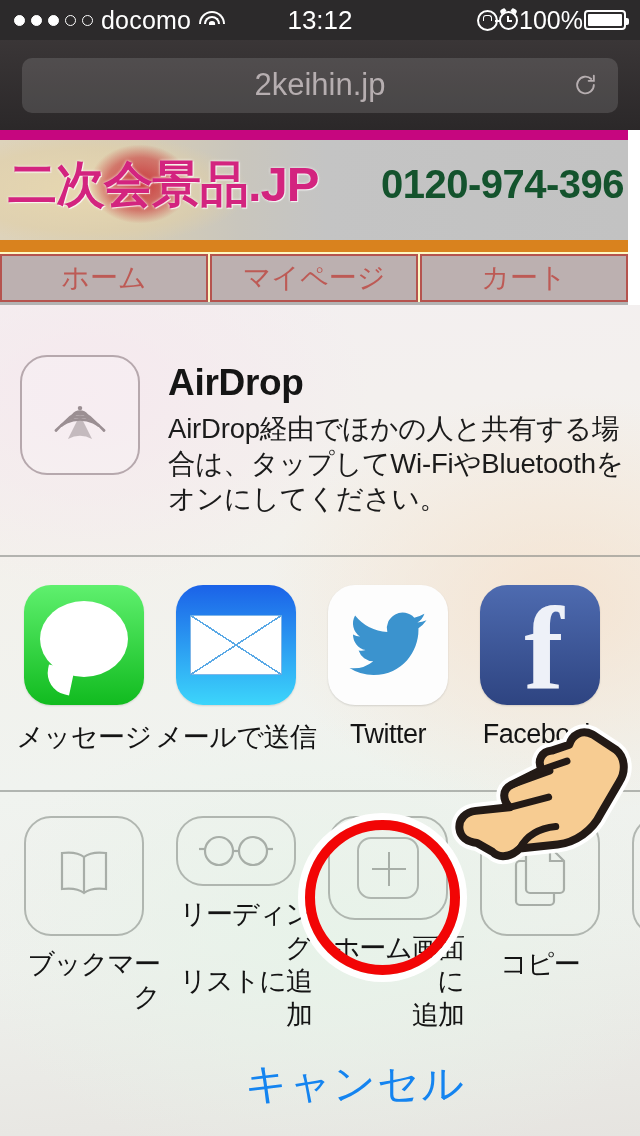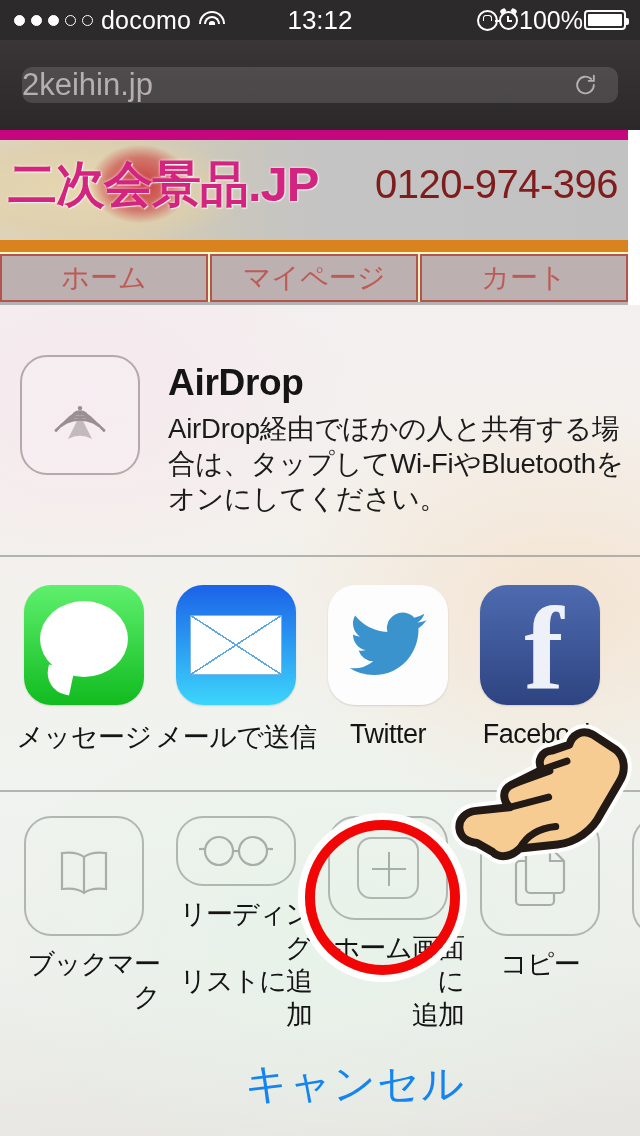--- a/index.html
+++ b/index.html
@@ -43,43 +43,43 @@
   .batt:after{content:"";position:absolute;right:-5px;top:6px;width:3px;height:7px;background:#fff;border-radius:0 2px 2px 0;}
   .batt i{display:block;height:100%;background:#fff;border-radius:1px;}
 
   
   .urlbar-wrap{
     position:absolute;left:0;top:40px;width:640px;height:90px;
     background:linear-gradient(#3a3637,#2b2829);
     display:flex;align-items:center;padding:0 22px;
   }
   .urlbar{
-    flex:1;height:36px;border-radius:10px;
+    flex:1;height:55px;border-radius:10px;
     background:rgba(255,255,255,.13);
-    display:flex;align-items:center;position:relative;
+    display:flex;align-items:center;justify-content:center;position:relative;
   }
   .url-text{font-size:31px;color:#b6aeb0;}
   .reload{position:absolute;right:20px;top:50%;transform:translateY(-50%);
     width:25px;height:25px;}
   .reload svg{display:block;}
 
   
   .site{position:absolute;left:0;top:130px;width:628px;height:175px;overflow:hidden;background:#b3b3b3;}
   .site-topbar{height:10px;background:#c6067f;}
   .site-head{height:100px;position:relative;background:#c4c4c4;overflow:hidden;}
   .site-head-bg{position:absolute;inset:0;
     background:
       radial-gradient(ellipse 70px 55px at 140px 44px, rgba(196,30,40,.85) 0%, rgba(196,30,40,.5) 48%, rgba(196,30,40,0) 72%),
       radial-gradient(ellipse 200px 70px at 90px 50px, rgba(232,216,176,.95) 0%, rgba(226,208,166,.5) 60%, rgba(200,200,200,0) 80%),
       linear-gradient(90deg,#ded3bb 0%, #d6cdb6 22%, #c9c6bd 38%, #c4c4c4 52%, #c2c2c2 100%);
     filter:blur(.4px);}
   .logo-text{position:absolute;left:8px;top:12px;font-size:49px;font-weight:bold;
     color:#d3247f;letter-spacing:-1px;
     text-shadow:0 0 3px rgba(255,255,255,.9),1px 1px 0 rgba(255,255,255,.7);}
-  .phone{position:absolute;right:10px;top:22px;font-size:40px;color:#7f1d1d;font-weight:normal;letter-spacing:-.5px;}
+  .phone{position:absolute;right:4px;top:22px;font-size:40px;color:#14532d;font-weight:bold;letter-spacing:-.5px;}
   .site-orangebar{height:12px;background:#d9821e;}
   .nav{display:flex;background:#fef9c3;padding:2px 0 0;}
   .nav-item{flex:1;height:48px;background:#bcb0b0;border:2px solid #b5534e;
     display:flex;align-items:center;justify-content:center;
     color:#bd5a55;font-size:28px;margin-right:2px;}
   .nav-item:last-child{margin-right:0;}
   .site-rest{height:14px;background:#b3b3b3;}
 
   
   .sheet{

